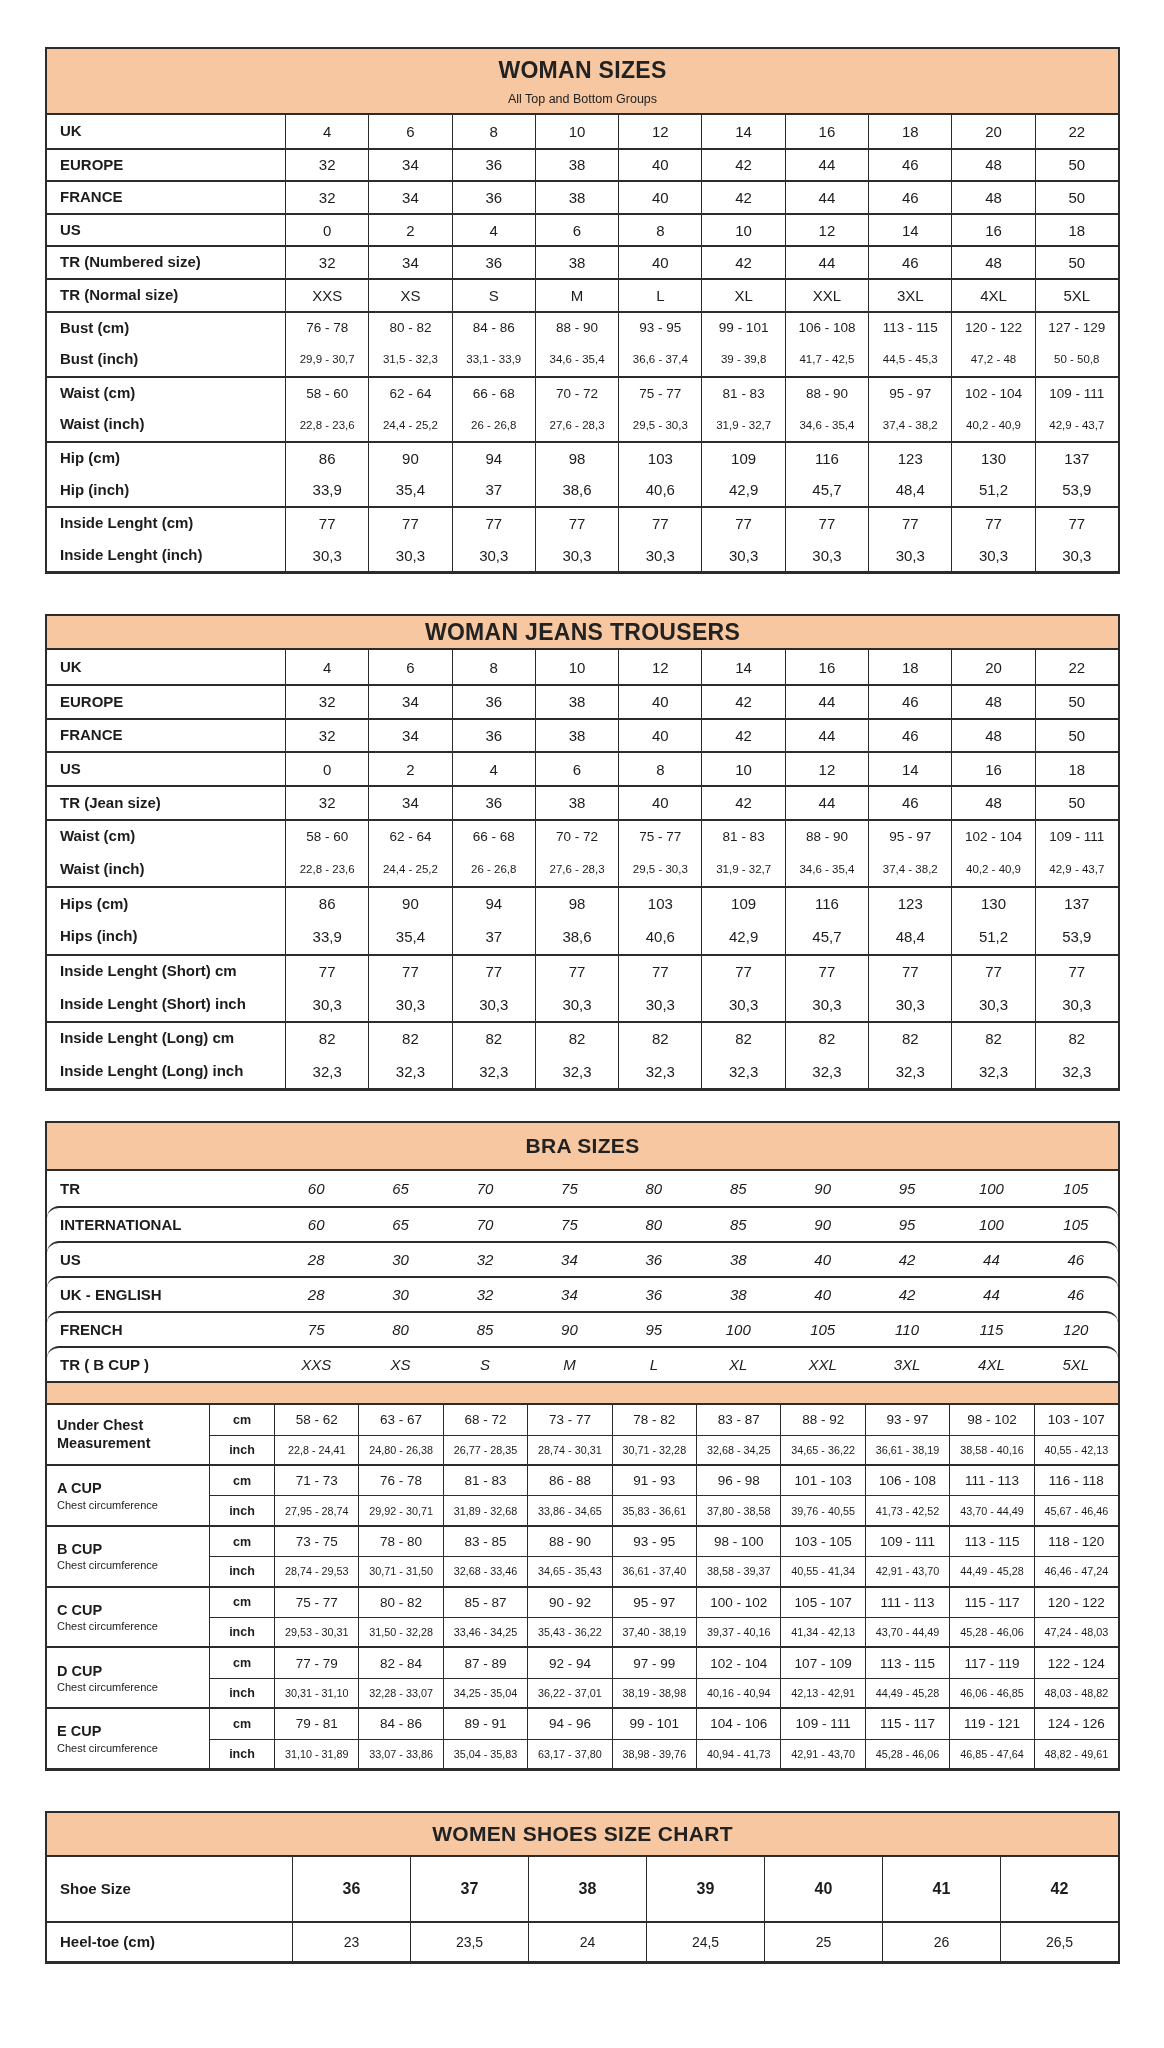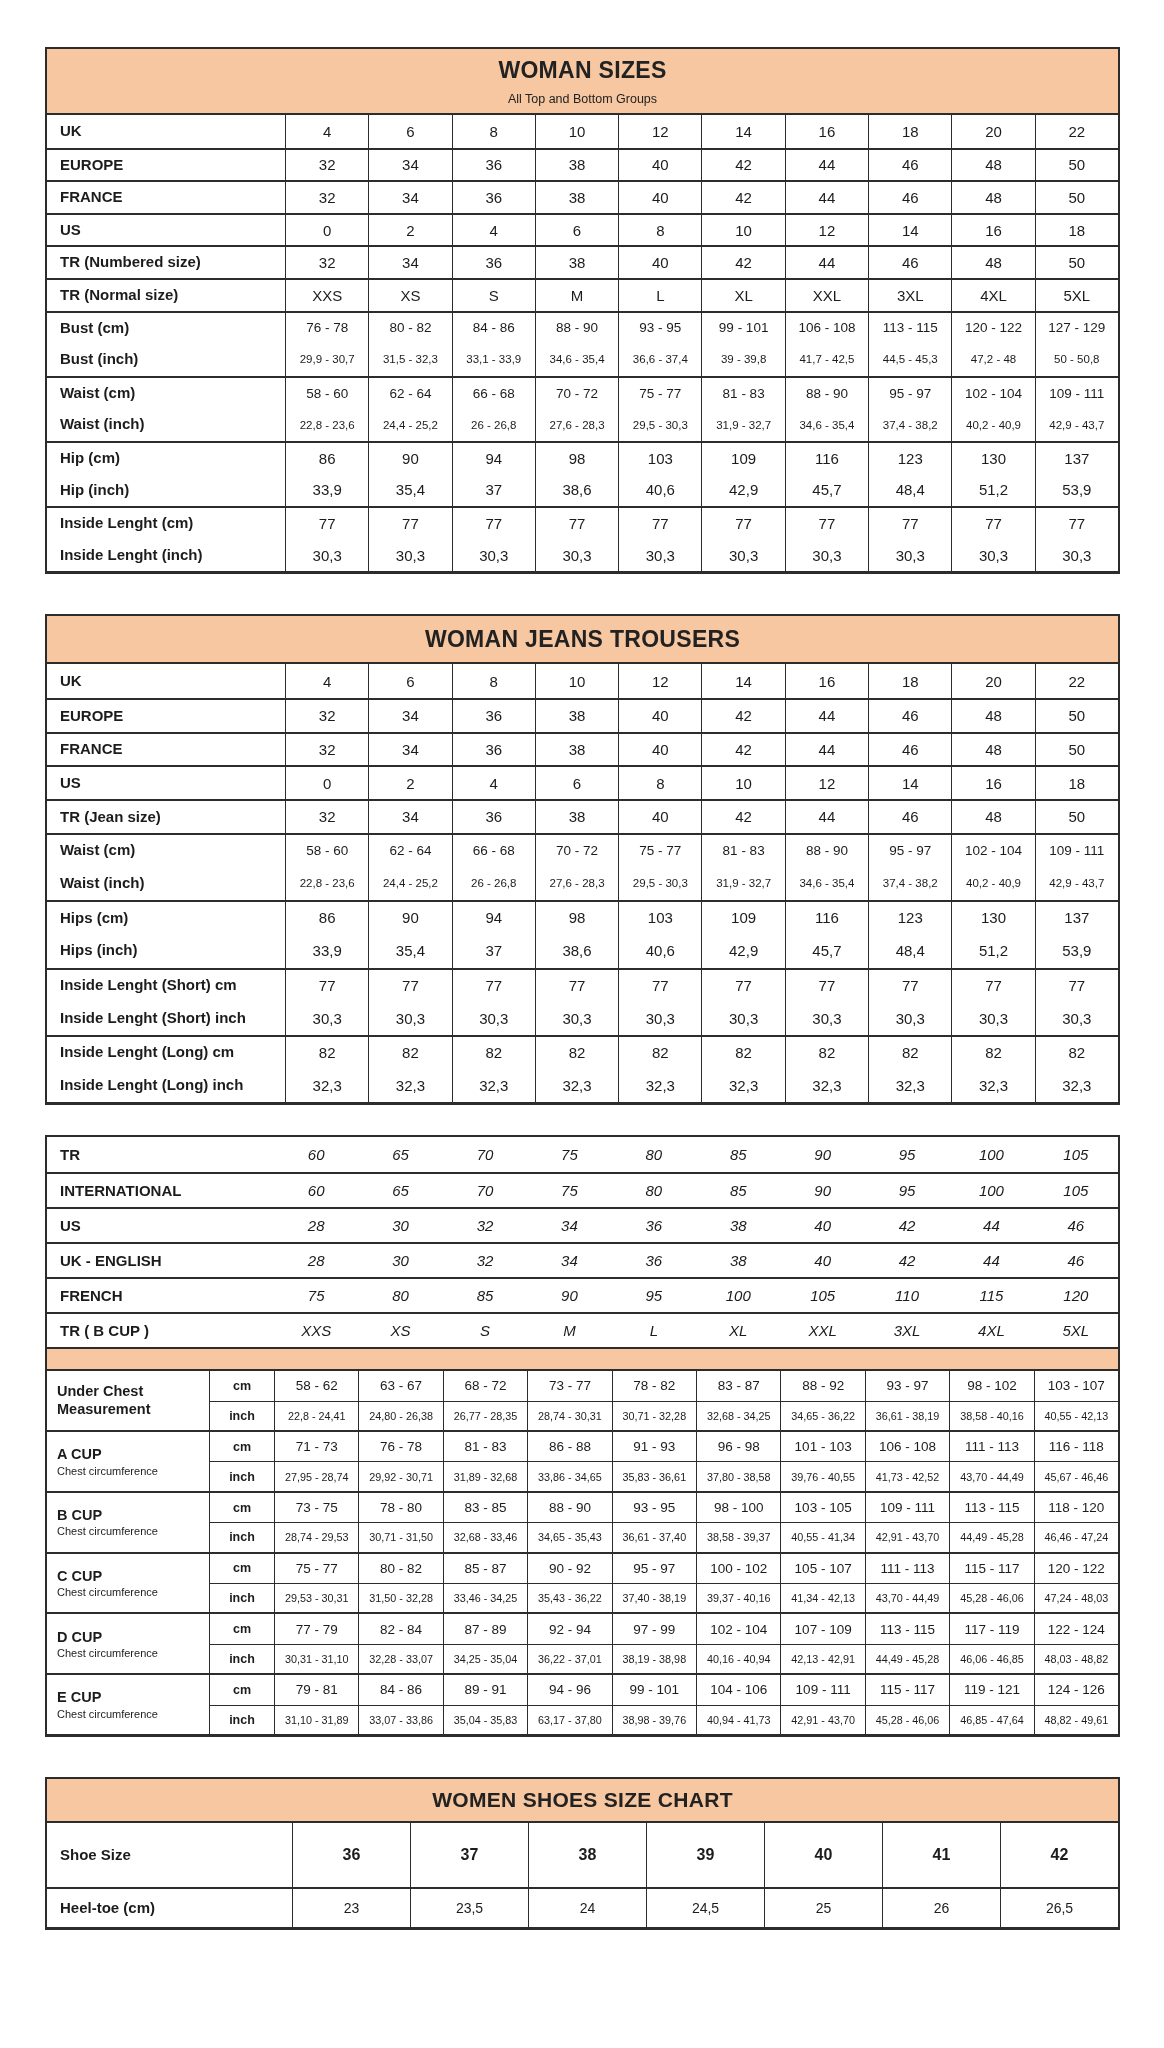--- a/index.html
+++ b/index.html
@@ -21,33 +21,33 @@
   #tables > .tbl:nth-child(2) { margin-bottom: 30px; }
   #tables > .tbl:nth-child(3) { margin-bottom: 40px; }
 
   .title {
     background: #f6c7a0;
     border-bottom: 2.5px solid #2c2c2c;
     display: flex; flex-direction: column; align-items: center; justify-content: center;
     gap: 8px;
   }
   .t1 .title { height: 66px; }
-  .t2 .title { height: 48px; }
+  .t2 .title { height: 34px; }
   .t3 .title { height: 48px; }
   .t4 .title { height: 44px; }
   .title .main { font-size: 23px; font-weight: 700; letter-spacing: .3px; color: #222; }
   .t3 .title .main, .t4 .title .main { font-size: 21px; }
   .title .sub { font-size: 12.5px; font-weight: 400; color: #222; }
 
   .row { display: flex; border-top: 2px solid #2c2c2c; }
   .rows > .row:first-child { border-top: none; }
   .row.cont { border-top: none; }
   .t1 .row { height: 32.6px; }
   .t2 .row { height: 33.7px; }
-  .rows.t3a .row { height: 35px; border-top: 2.5px solid #2c2c2c; }
+  .rows.t3a .row { height: 35px; border-top: 2.5px solid #2c2c2c; border-radius: 12px; }
   .rows.t3a > .row:first-child { border-top: none; }
   .t4 .rows .row:first-child { height: 64px; }
   .t4 .rows .row:nth-child(2) { height: 40px; }
 
   .lab {
     flex: 0 0 238px;
     padding-left: 13px;
     display: flex; align-items: center;
     font-weight: 700; font-size: 15px; line-height: 1.1;
   }
@@ -465,20 +465,23 @@
             <div class="val v15">32,3</div>
             <div class="val v15">32,3</div>
             <div class="val v15">32,3</div>
             <div class="val v15">32,3</div>
             <div class="val v15">32,3</div>
             <div class="val v15">32,3</div>
           </div>
         </div>
       </div>
       <div class="tbl t3">
+        <div class="title">
+          <div class="main">BRA SIZES</div>
+        </div>
         <div class="rows t3a">
           <div class="row">
             <div class="lab">TR</div>
             <div class="val v15">60</div>
             <div class="val v15">65</div>
             <div class="val v15">70</div>
             <div class="val v15">75</div>
             <div class="val v15">80</div>
             <div class="val v15">85</div>
             <div class="val v15">90</div>

